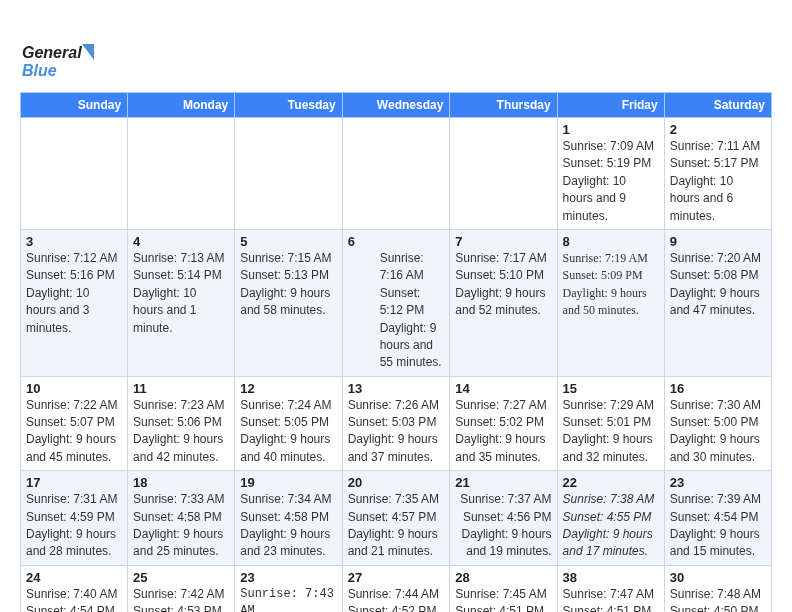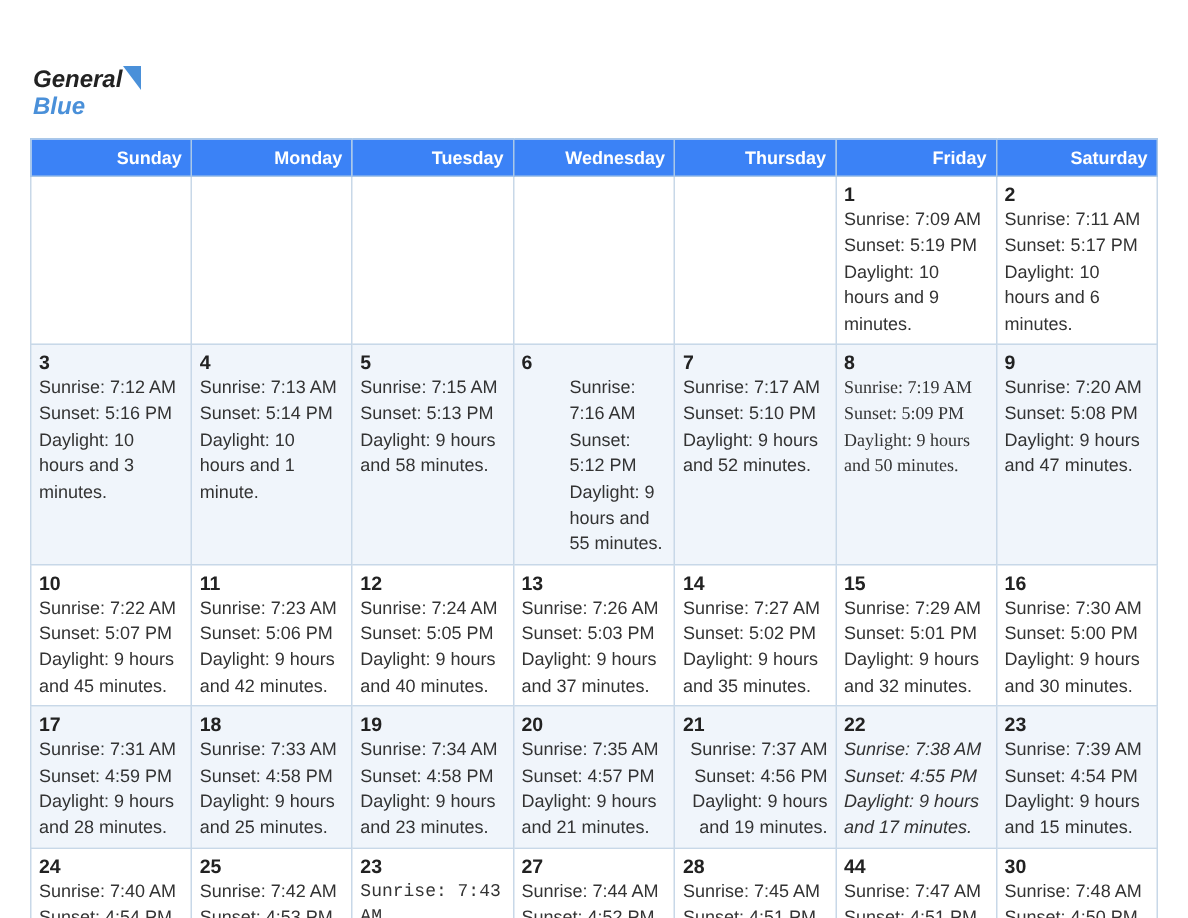--- a/index.html
+++ b/index.html
@@ -292,21 +292,21 @@
 Sunset: 4:52 PM
 Daylight: 9 hours and 7 minutes.</div>
           </td>
           <td>
             <span class="day-number">28</span>
             <div class="day-info" style="white-space: pre-line;">Sunrise: 7:45 AM
 Sunset: 4:51 PM
 Daylight: 9 hours and 5 minutes.</div>
           </td>
           <td>
-            <span class="day-number">44</span>
+            <span class="day-number">38</span>
             <div class="day-info" style="white-space: pre-line;">Sunrise: 7:47 AM
 Sunset: 4:51 PM
 Daylight: 9 hours and 4 minutes.</div>
           </td>
           <td>
             <span class="day-number">30</span>
             <div class="day-info" style="white-space: pre-line;">Sunrise: 7:48 AM
 Sunset: 4:50 PM
 Daylight: 9 hours and 2 minutes.</div>
           </td>

